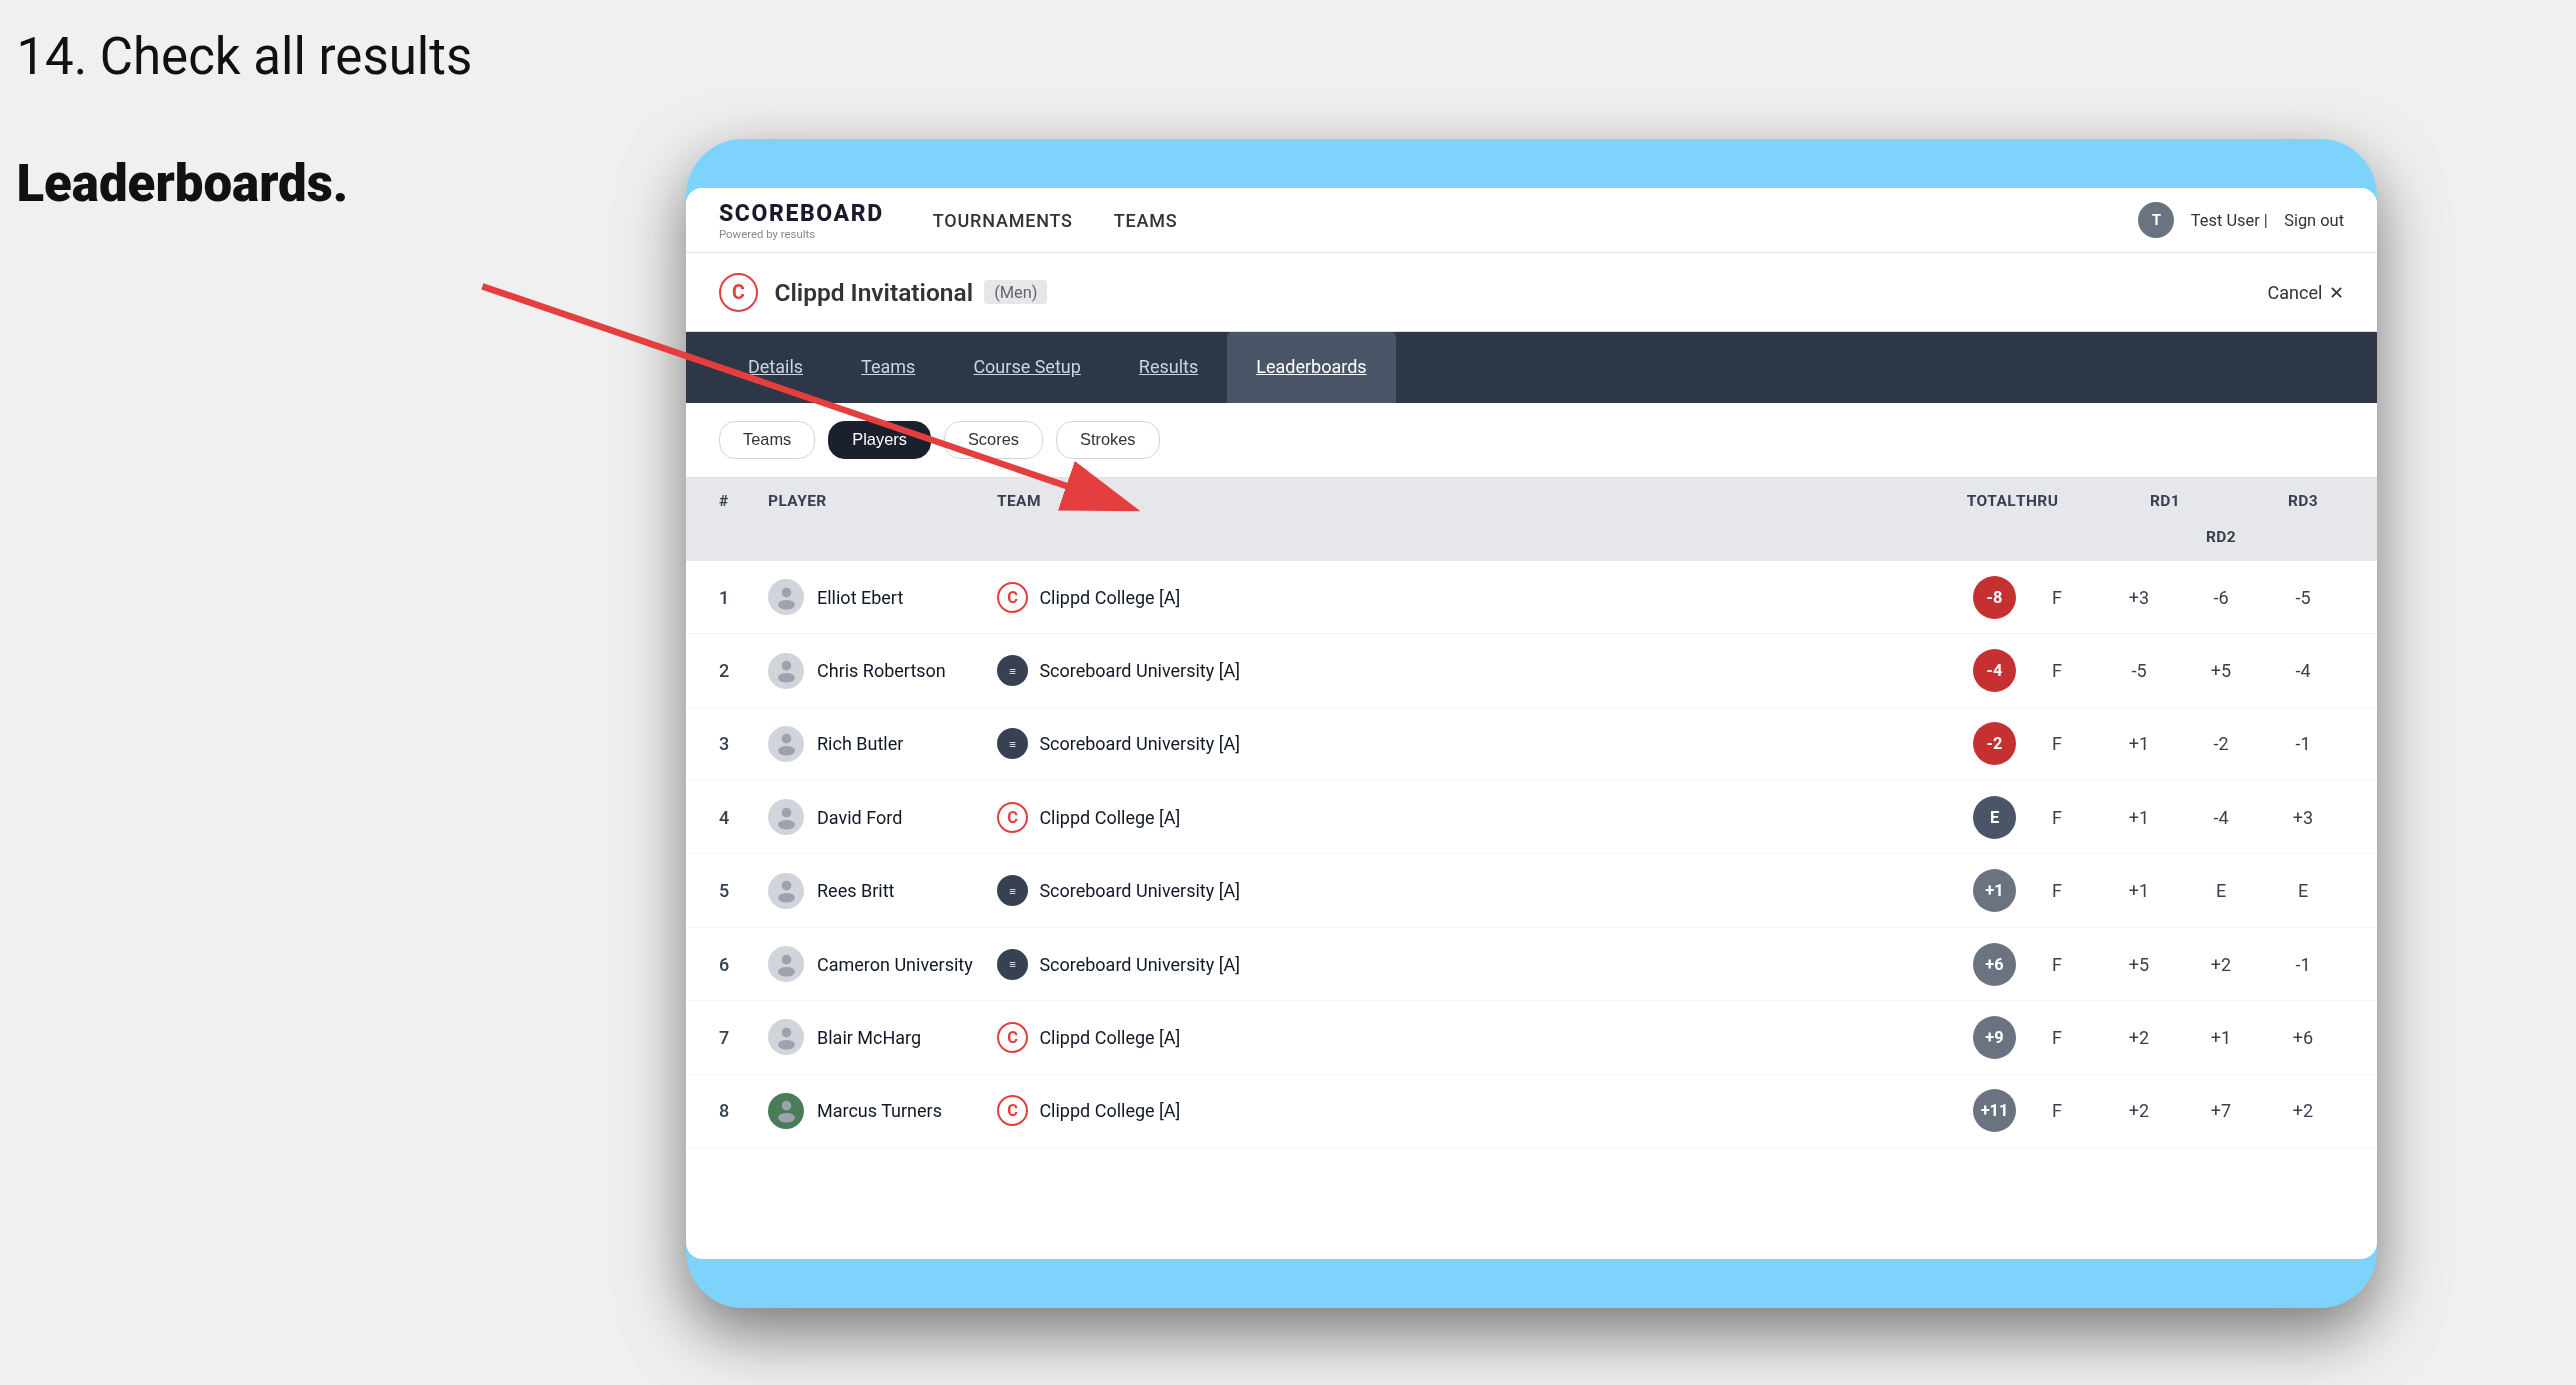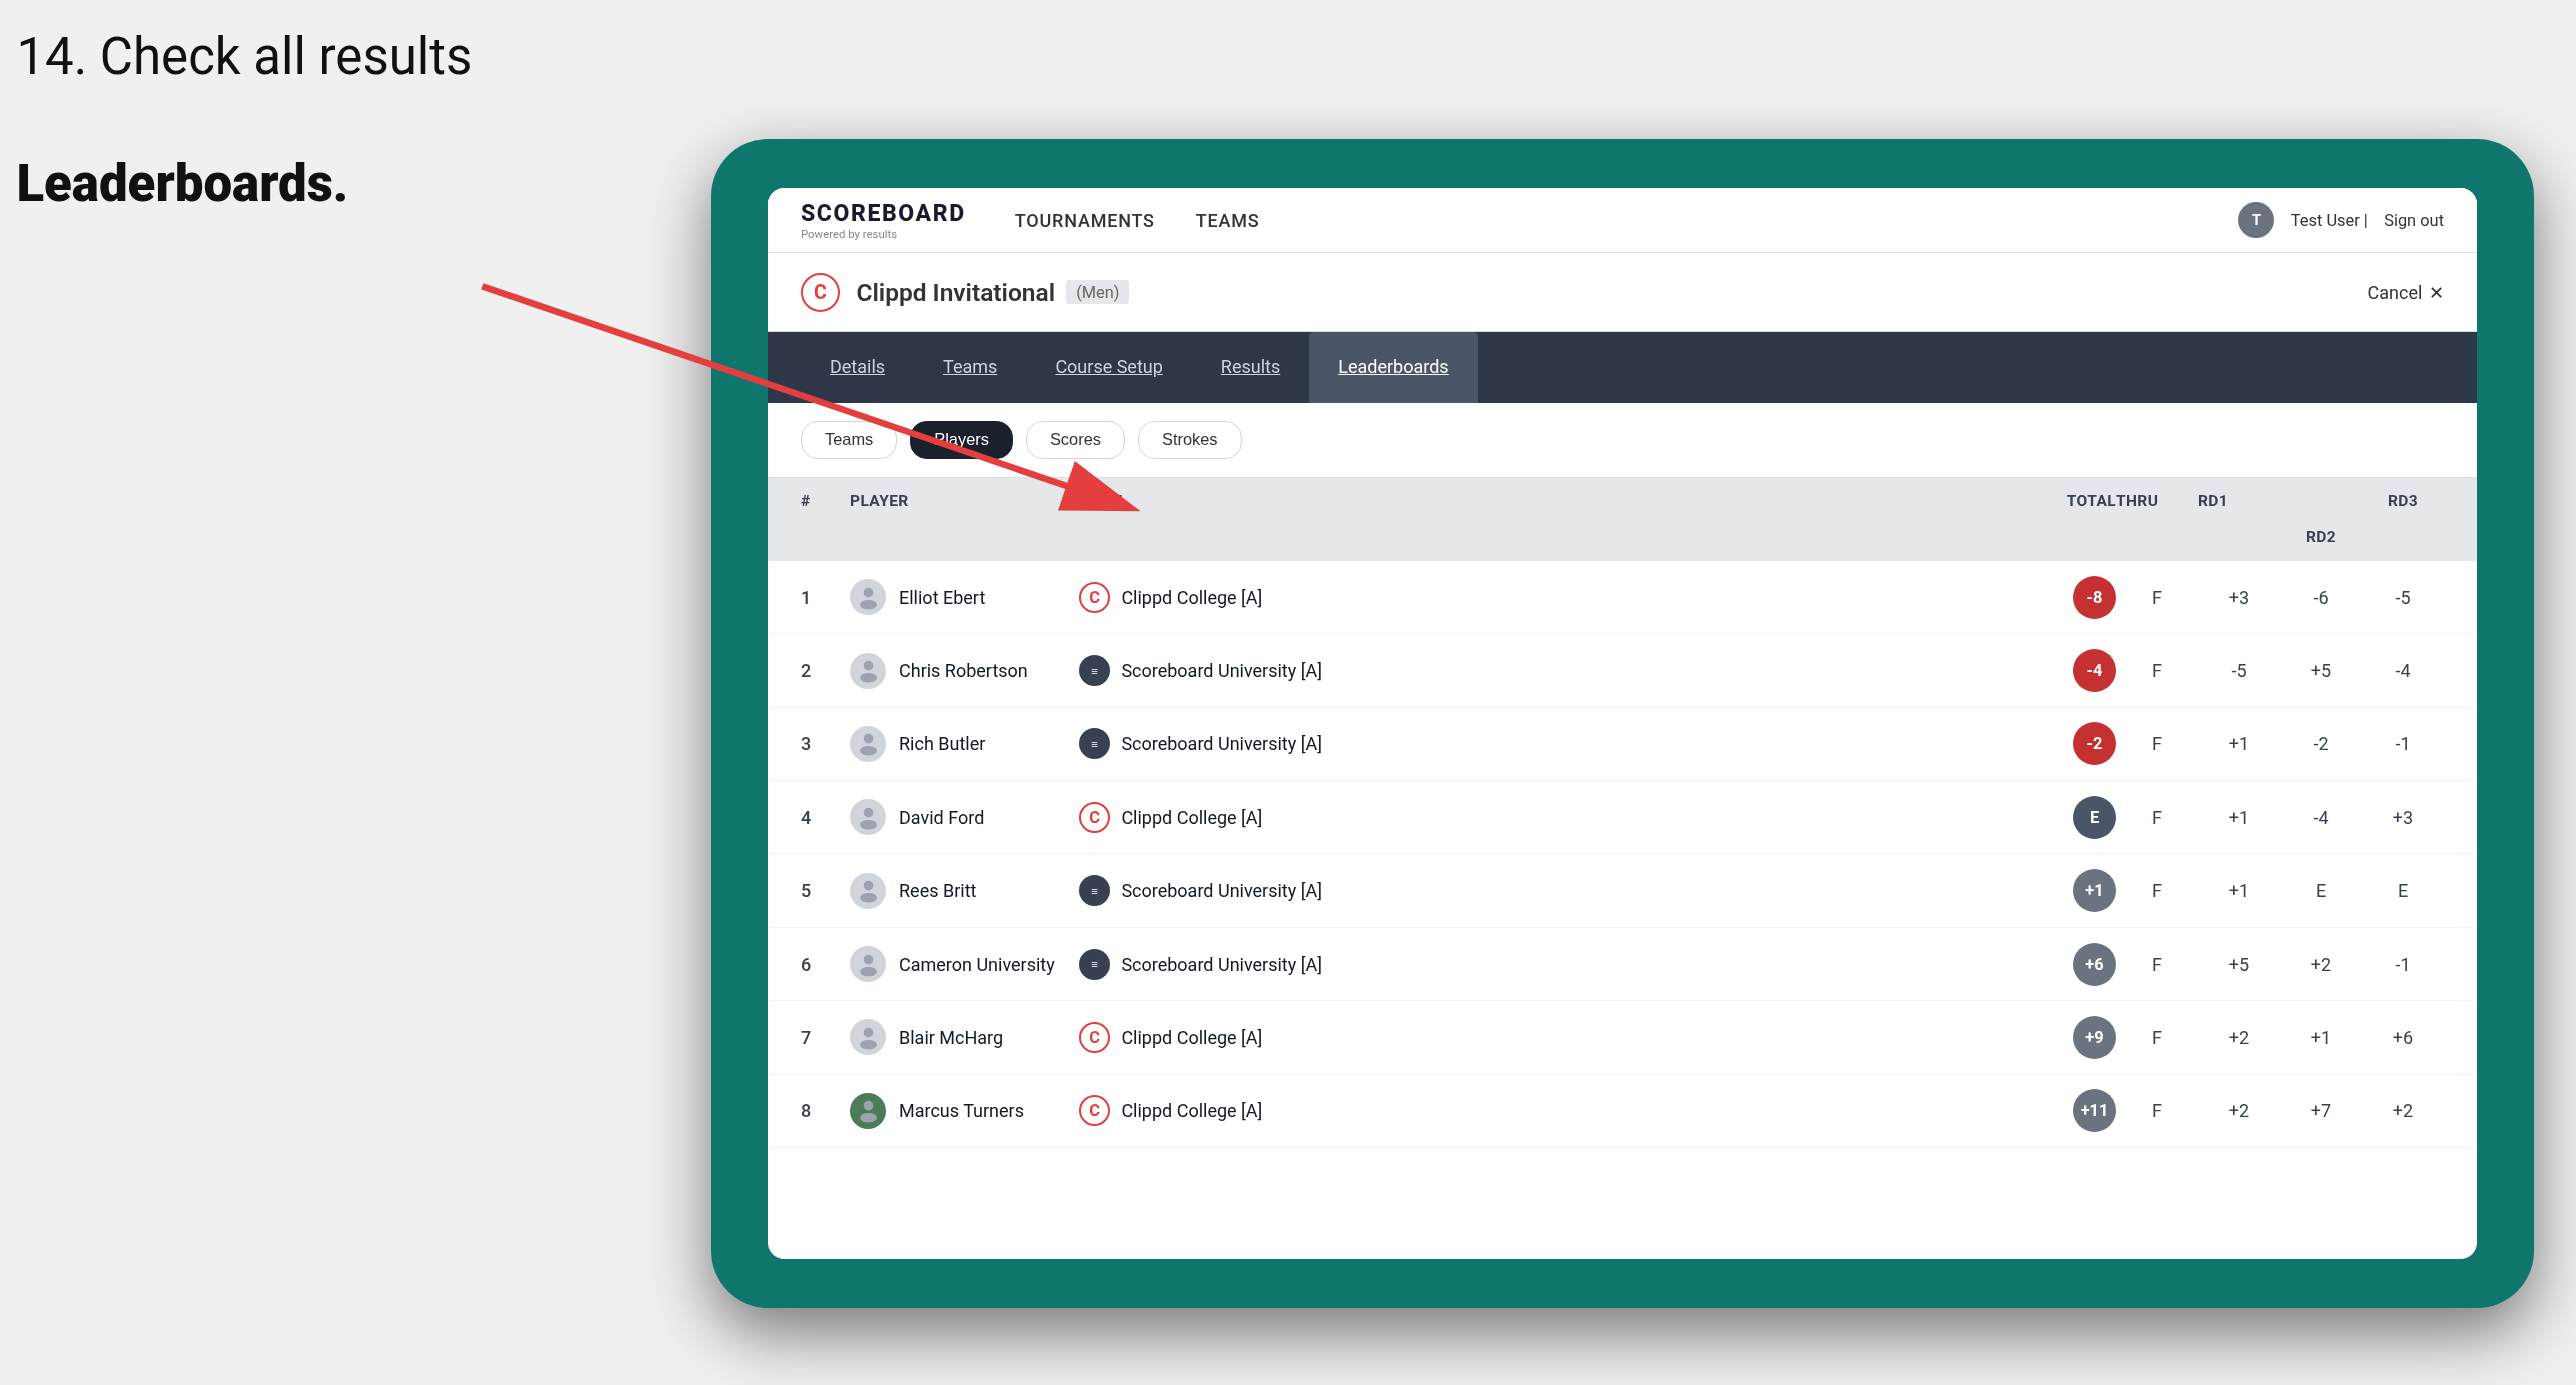--- a/index.html
+++ b/index.html
@@ -35,24 +35,24 @@
       width: 100%;
       height: 100%;
       pointer-events: none;
       z-index: 20;
     }
 
     
     .tablet-frame {
       position: absolute;
       top: 139px;
-      left: 711px;
-      width: 1823px;
+      left: 686px;
+      width: 1691px;
       height: 1169px;
-      background: #0f766e;
+      background: #7dd3fc;
       border-radius: 57px;
       box-shadow: 0 24.5px 65px rgba(0,0,0,0.5);
       display: flex;
       align-items: center;
       justify-content: center;
     }
 
     .tablet-screen {
       width: 1709px;
       height: 1071px;
@@ -403,21 +403,21 @@
       <button class="filter-btn">Strokes</button>
     </div>
 
     <div class="leaderboard-table">
       <div class="table-header">
         <span>#</span>
         <span>PLAYER</span>
         <span>TEAM</span>
         <span style="text-align:right;">TOTAL</span>
         <span style="text-align:left;">THRU</span>
-        <span style="text-align:left;">RD1</span>
+        <span style="text-align:right;">RD1</span>
         <span style="text-align:center;margin-top:36px;">RD2</span>
         <span style="text-align:center;">RD3</span>
       </div>
 
       <div id="table-body">
           <div class="table-row">
       <span class="row-num">1</span>
       <div class="player-cell">
         <div class="player-avatar">
                 <svg viewBox="0 0 24 24">

